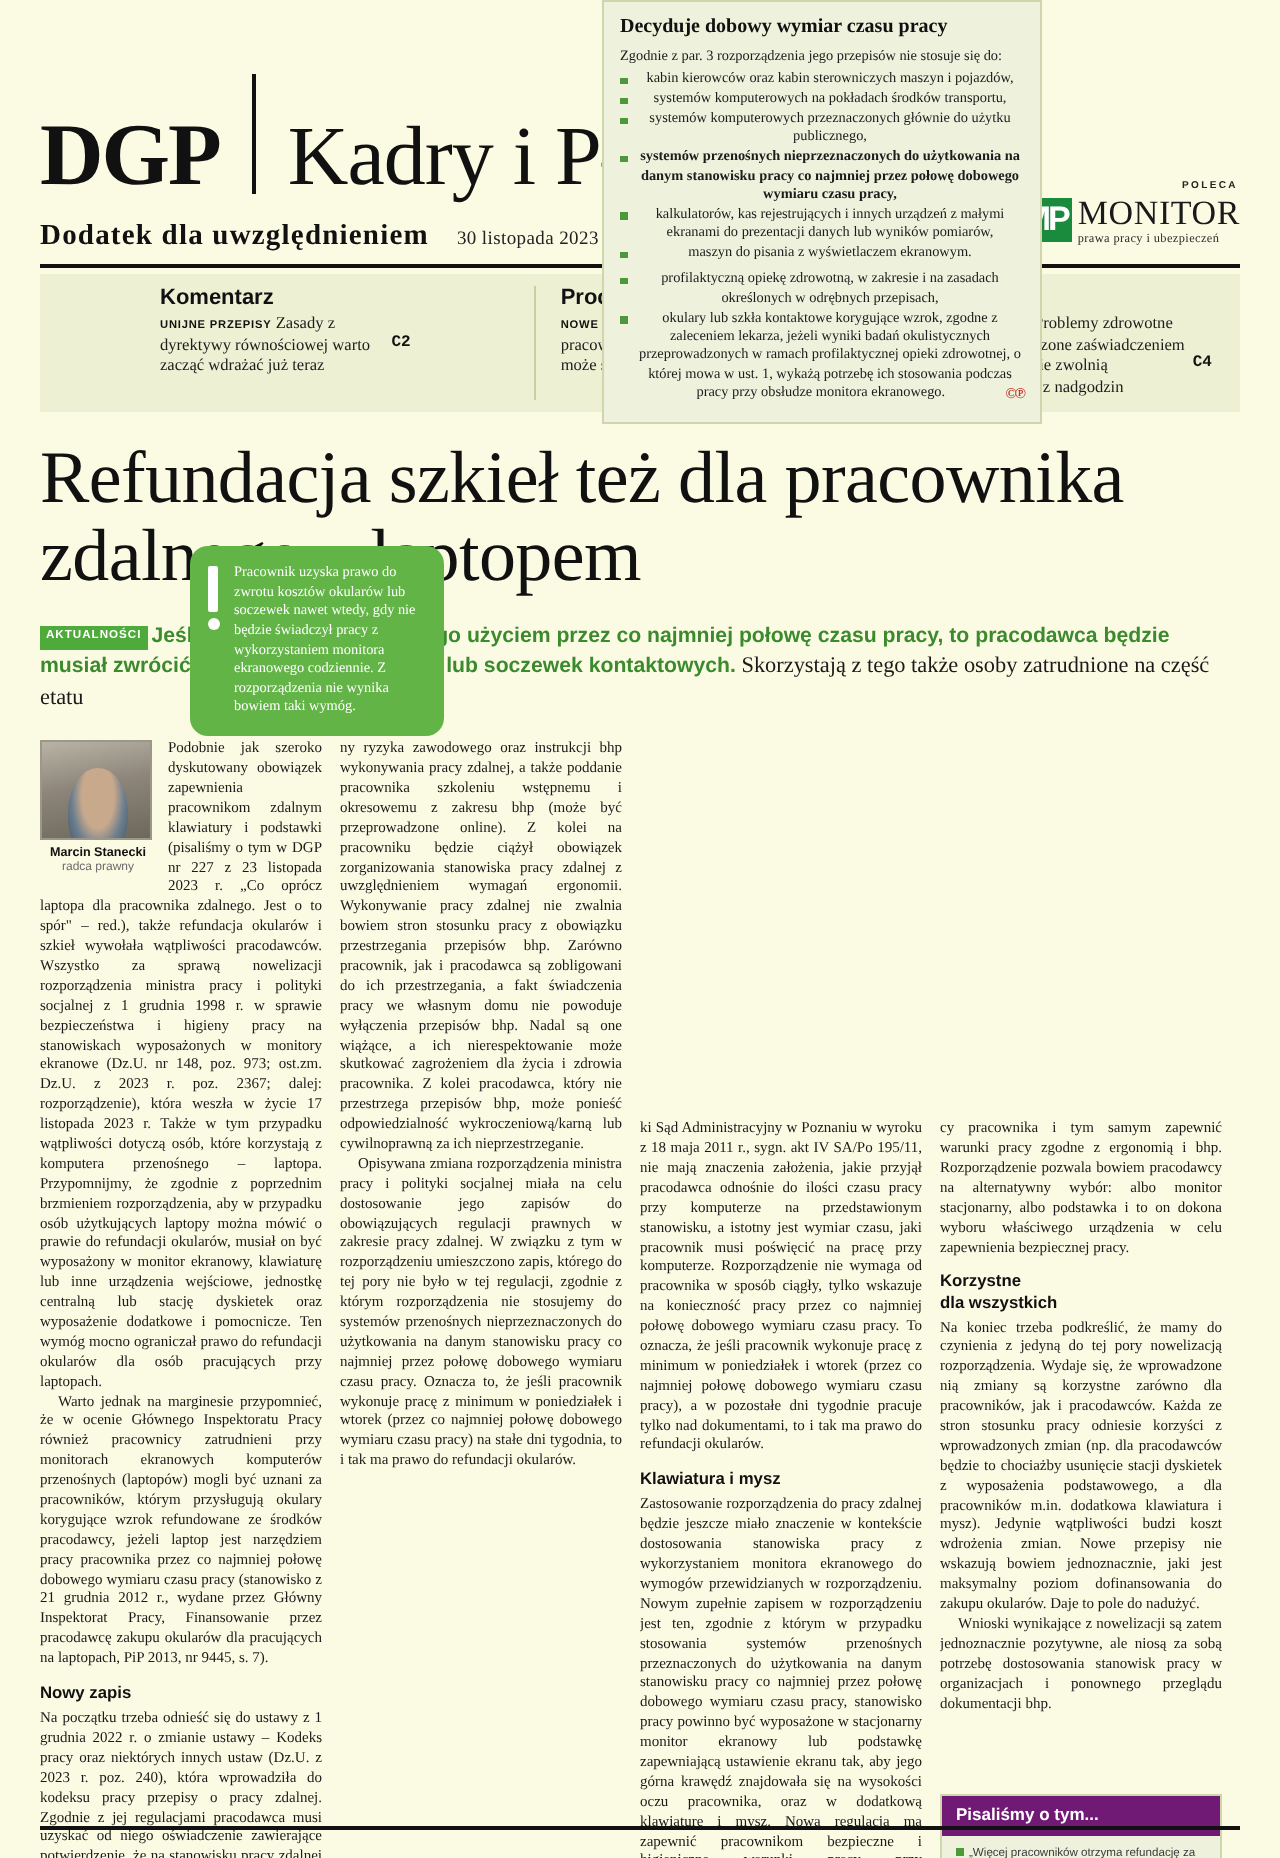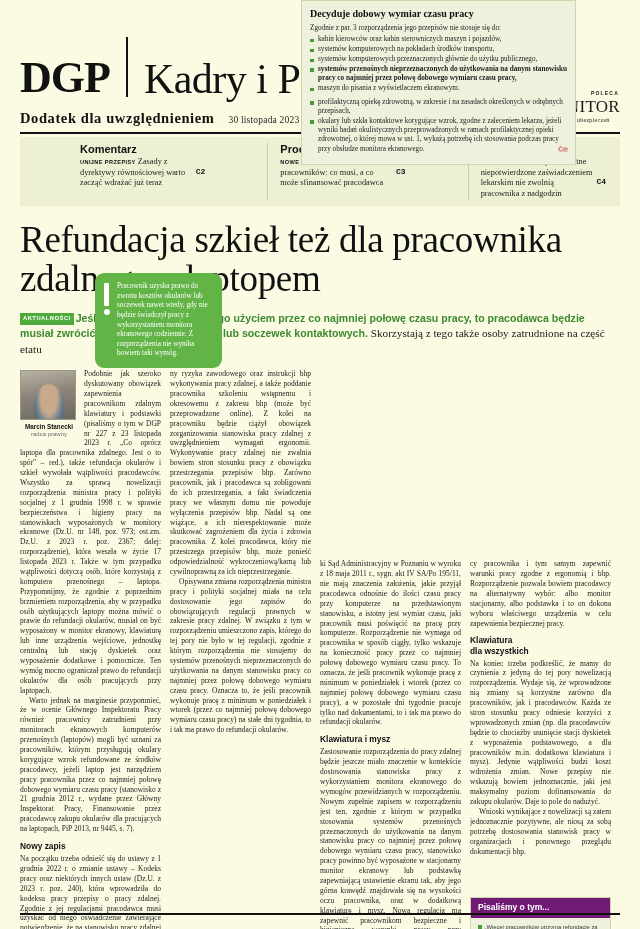--- a/index.html
+++ b/index.html
@@ -305,21 +305,21 @@
     border-radius: 50%;
     margin-top: 3px;
   }
   .callout-text { margin-left: 13px; }
 
   
   .factbox {
     position: absolute;
     left: 0;
     top: 0;
-    width: 275px;
+    width: 220px;
     background: #eef1dc;
     border: 1px solid #cfd6ae;
     padding: 7px 8px 6px 8px;
   }
   .factbox-title {
     font-family: "Liberation Serif", serif;
     font-weight: bold;
     font-size: 10px;
     color: #111;
     margin-bottom: 5px;
@@ -331,21 +331,21 @@
     margin-bottom: 2px;
     text-align: left;
   }
   .factbox ul { list-style: none; margin: 0 0 4px 0; padding: 0; }
   .factbox li {
     font-size: 7.2px;
     line-height: 1.3;
     color: #1c1c1c;
     padding-left: 8px;
     position: relative;
-    text-align: left;
+    text-align: center;
     margin-bottom: 0.5px;
   }
   .factbox li::before {
     content: "";
     position: absolute;
     left: 0; top: 3.5px;
     width: 3.5px; height: 3.5px;
     background: #4c9a37;
   }
   .factbox li.bold { font-weight: bold; }
@@ -484,41 +484,42 @@
   <div class="col">
     <div style="height:190px"></div>
     <p class="first">ki Sąd Administracyjny w Poznaniu w wyroku z 18 maja 2011 r., sygn. akt IV SA/Po 195/11, nie mają znaczenia założenia, jakie przyjął pracodawca odnośnie do ilości czasu pracy przy komputerze na przedstawionym stanowisku, a istotny jest wymiar czasu, jaki pracownik musi poświęcić na pracę przy komputerze. Rozporządzenie nie wymaga od pracownika w sposób ciągły, tylko wskazuje na konieczność pracy przez co najmniej połowę dobowego wymiaru czasu pracy. To oznacza, że jeśli pracownik wykonuje pracę z minimum w poniedziałek i wtorek (przez co najmniej połowę dobowego wymiaru czasu pracy), a w pozostałe dni tygodnie pracuje tylko nad dokumentami, to i tak ma prawo do refundacji okularów.</p>
     <div class="subhead">Klawiatura i mysz</div>
     <p class="first">Zastosowanie rozporządzenia do pracy zdalnej będzie jeszcze miało znaczenie w kontekście dostosowania stanowiska pracy z wykorzystaniem monitora ekranowego do wymogów przewidzianych w rozporządzeniu. Nowym zupełnie zapisem w rozporządzeniu jest ten, zgodnie z którym w przypadku stosowania systemów przenośnych przeznaczonych do użytkowania na danym stanowisku pracy co najmniej przez połowę dobowego wymiaru czasu pracy, stanowisko pracy powinno być wyposażone w stacjonarny monitor ekranowy lub podstawkę zapewniającą ustawienie ekranu tak, aby jego górna krawędź znajdowała się na wysokości oczu pracownika, oraz w dodatkową klawiaturę i mysz. Nowa regulacja ma zapewnić pracownikom bezpieczne i higieniczne warunki pracy przy zminimalizowaniu kosztów ponoszonych przez pracodawcę. Wystarczy bowiem dokonanie zakupu podstawki pod laptopa (za kilkanaście złotych), aby poprawić komfort pra-</p>
   </div>
 
   <div class="col col4wrap">
     <div style="height:190px"></div>
     <p class="first">cy pracownika i tym samym zapewnić warunki pracy zgodne z ergonomią i bhp. Rozporządzenie pozwala bowiem pracodawcy na alternatywny wybór: albo monitor stacjonarny, albo podstawka i to on dokona wyboru właściwego urządzenia w celu zapewnienia bezpiecznej pracy.</p>
-    <div class="subhead" style="white-space:pre-line">Klawiatura
+    <div class="subhead" style="white-space:pre-line">Korzystne
 dla wszystkich</div>
     <p class="first">Na koniec trzeba podkreślić, że mamy do czynienia z jedyną do tej pory nowelizacją rozporządzenia. Wydaje się, że wprowadzone nią zmiany są korzystne zarówno dla pracowników, jak i pracodawców. Każda ze stron stosunku pracy odniesie korzyści z wprowadzonych zmian (np. dla pracodawców będzie to chociażby usunięcie stacji dyskietek z wyposażenia podstawowego, a dla pracowników m.in. dodatkowa klawiatura i mysz). Jedynie wątpliwości budzi koszt wdrożenia zmian. Nowe przepisy nie wskazują bowiem jednoznacznie, jaki jest maksymalny poziom dofinansowania do zakupu okularów. Daje to pole do nadużyć.</p>
     <p>Wnioski wynikające z nowelizacji są zatem jednoznacznie pozytywne, ale niosą za sobą potrzebę dostosowania stanowisk pracy w organizacjach i ponownego przeglądu dokumentacji bhp.</p>
 
     <div class="pisalismy">
       <div class="pisalismy-head">Pisaliśmy o tym...</div>
       <div class="pisalismy-body">
         <span class="bullet"></span><span>„Więcej pracowników otrzyma refundację za okulary" DGP nr 227 z 23 listopada 2023 r.</span>
       </div>
     </div>
   </div>
 
   <div class="factbox" style="left:301px; top:0;">
     <div class="factbox-title">Decyduje dobowy wymiar czasu pracy</div>
     <div class="factbox-intro">Zgodnie z par. 3 rozporządzenia jego przepisów nie stosuje się do:</div>
     <ul>
       <li>kabin kierowców oraz kabin sterowniczych maszyn i pojazdów,</li>
       <li>systemów komputerowych na pokładach środków transportu,</li>
       <li>systemów komputerowych przeznaczonych głównie do użytku publicznego,</li>
       <li class="bold">systemów przenośnych nieprzeznaczonych do użytkowania na danym stanowisku pracy co najmniej przez połowę dobowego wymiaru czasu pracy,</li>
+      <li>kalkulatorów, kas rejestrujących i innych urządzeń z małymi ekranami do prezentacji danych lub wyników pomiarów,</li>
       <li>maszyn do pisania z wyświetlaczem ekranowym.</li>
     </ul>
     <ul>
       <li>profilaktyczną opiekę zdrowotną, w zakresie i na zasadach określonych w odrębnych przepisach,</li>
       <li><span>okulary lub szkła kontaktowe korygujące wzrok, zgodne z zaleceniem lekarza, jeżeli wyniki badań okulistycznych przeprowadzonych w ramach profilaktycznej opieki zdrowotnej, o której mowa w ust. 1, wykażą potrzebę ich stosowania podczas pracy przy obsłudze monitora ekranowego.</span><span class="factbox-end">©℗</span></li>
     </ul>
   </div>
 
   <div class="callout">
     <div class="callout-bang">

